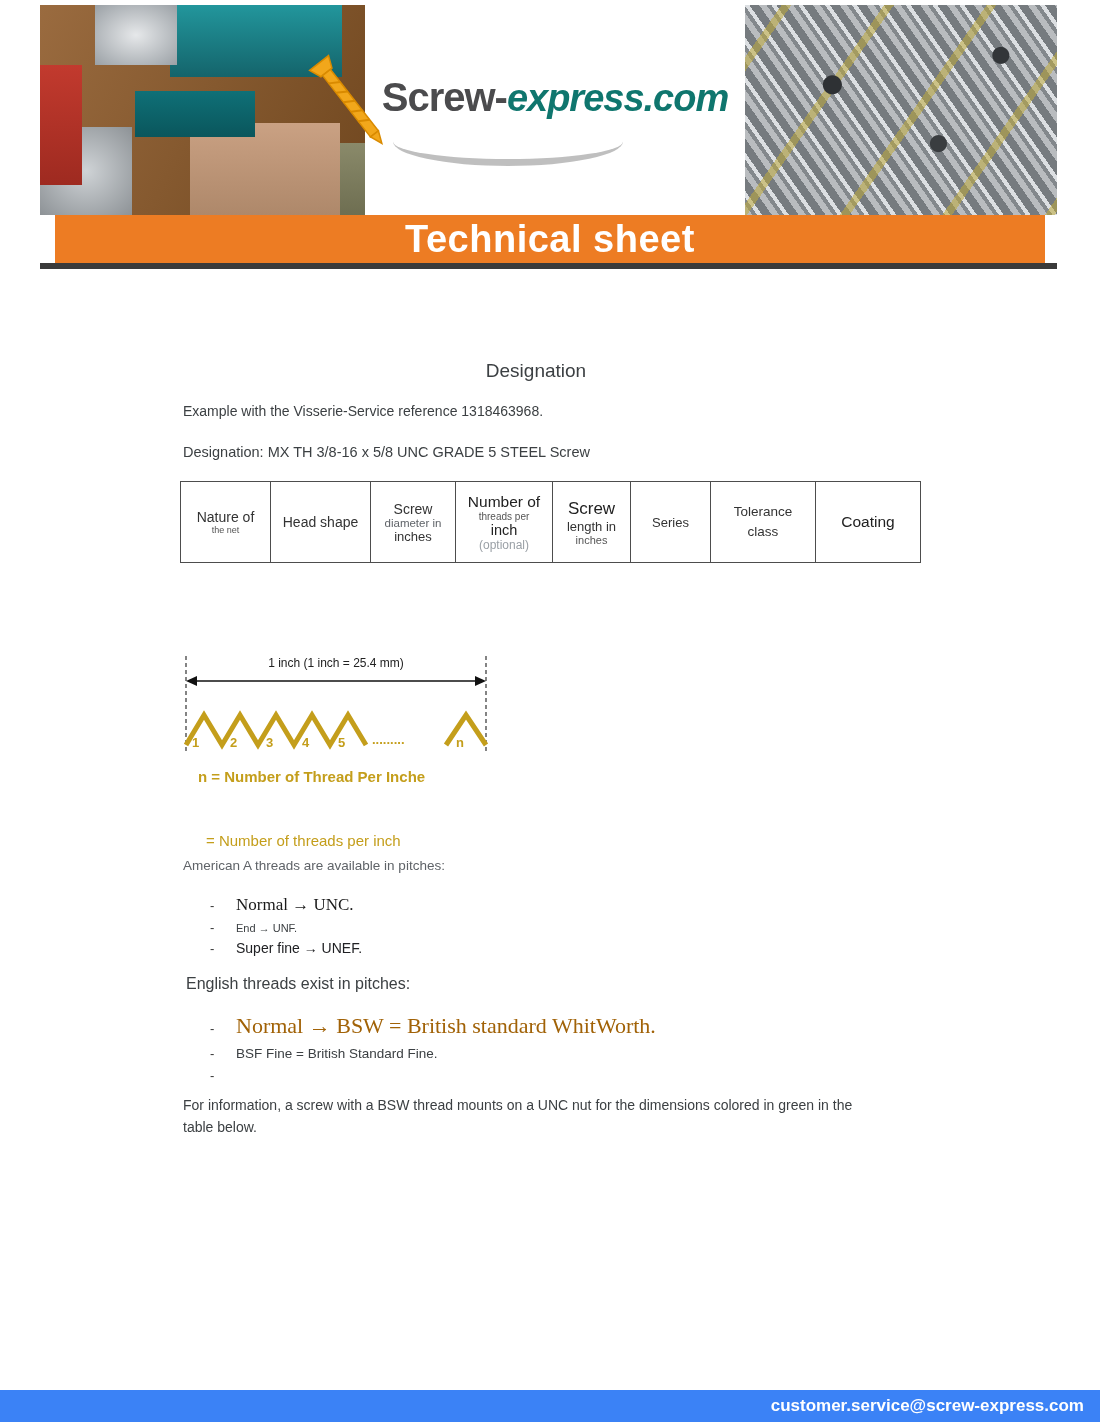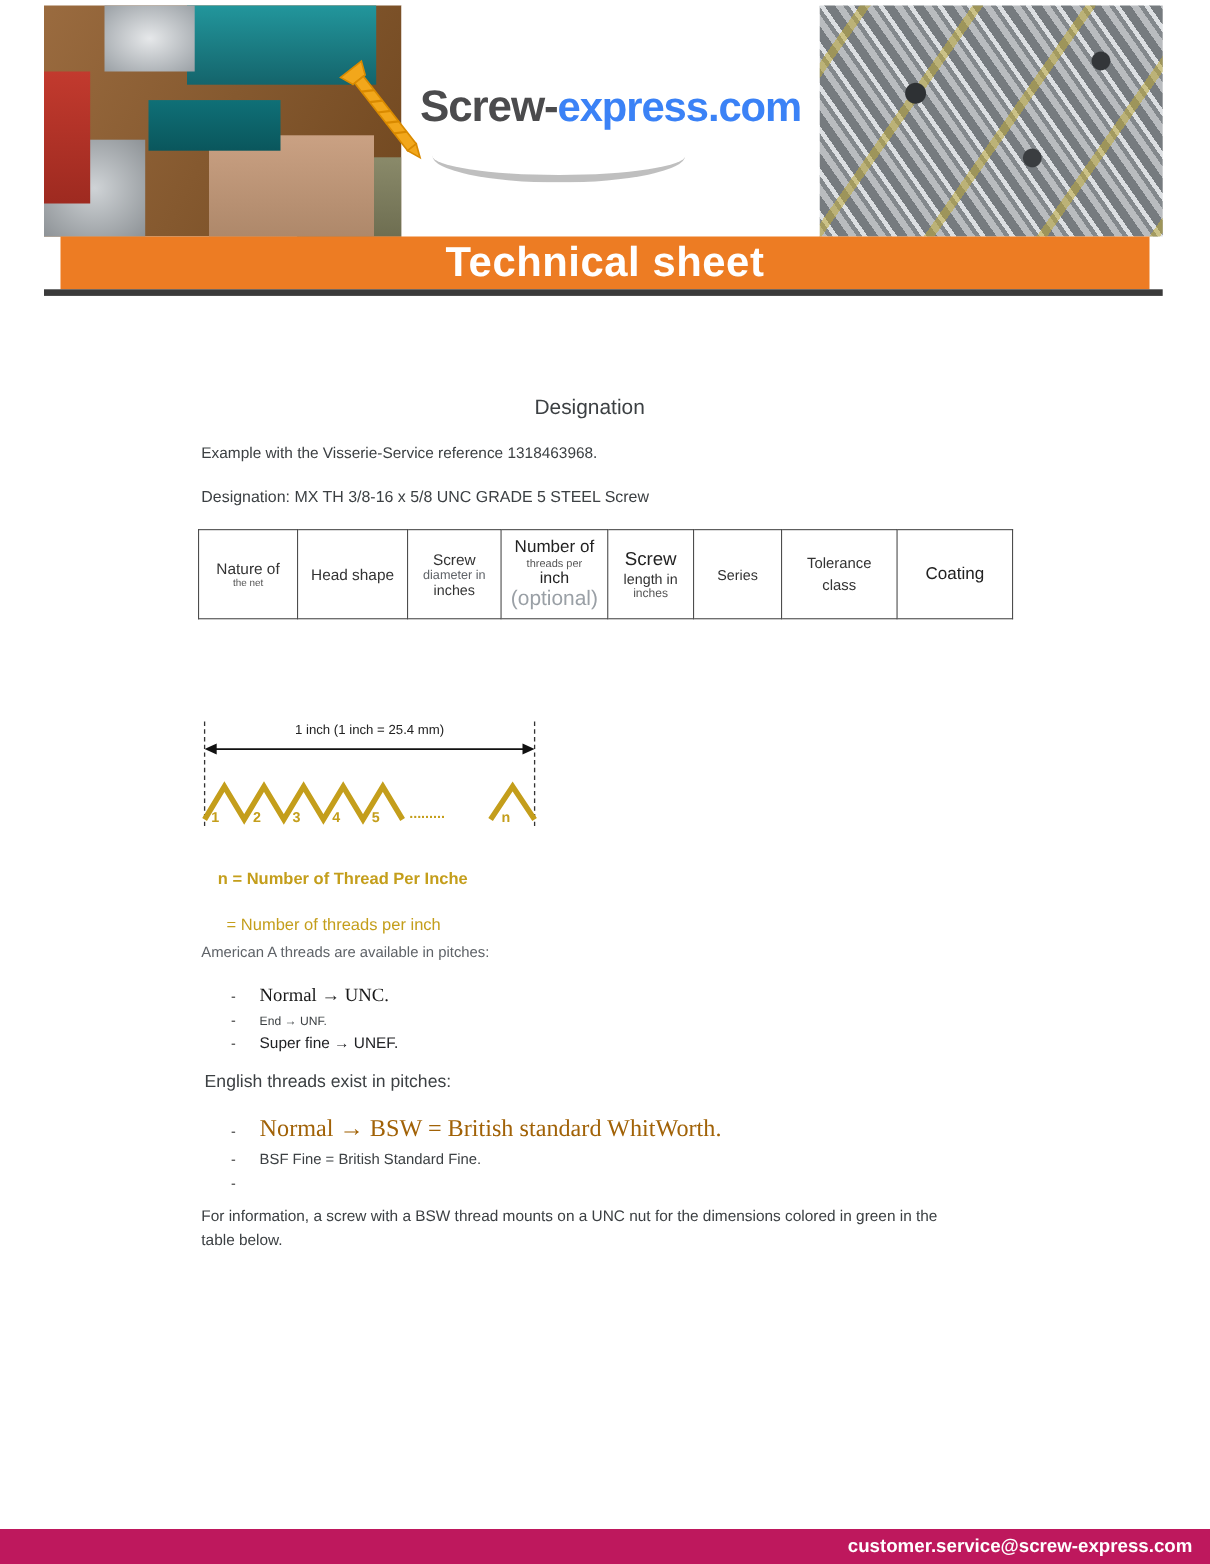--- a/index.html
+++ b/index.html
@@ -27,21 +27,21 @@
       radial-gradient(circle 11px at 62% 66%, #3a3d40 0 8px, transparent 9px),
       radial-gradient(circle 12px at 82% 24%, #333639 0 8px, transparent 9px),
       repeating-linear-gradient(125deg, transparent 0 30px, rgba(190,170,60,.55) 30px 38px, transparent 38px 84px),
       repeating-linear-gradient(55deg, #b9bcbf 0 6px, #83888c 6px 10px, #dcdfe2 10px 14px, #767b7f 14px 22px);
   }
 
   
   .logo-area{position:absolute;left:365px;top:5px;width:380px;height:210px;background:#fff;}
   .logo-text{position:absolute;left:0;top:70px;width:100%;text-align:center;white-space:nowrap;}
   .logo-p1{font-size:40px;font-weight:bold;color:#4b4b4d;letter-spacing:-1px;}
-  .logo-p2{font-size:38px;font-weight:bold;color:#3b82f6;letter-spacing:-1px;}
+  .logo-p2{font-size:38px;font-weight:bold;font-style:italic;color:#0f766e;letter-spacing:-1px;}
   .logo-swoosh{position:absolute;left:28px;top:112px;width:230px;height:42px;
                border-bottom:7px solid #b5b5b5;border-radius:50%;opacity:.85;}
   .logo-screw{position:absolute;left:-62px;top:30px;}
 
   
   .banner{position:absolute;left:55px;top:215px;width:990px;height:48px;background:#ed7c23;
           display:flex;align-items:center;justify-content:center;}
   .banner-title{color:#ffffff;font-size:38px;font-weight:800;letter-spacing:.5px;}
   .dark-strip{position:absolute;left:40px;top:263px;width:1017px;height:6px;background:#3a3a3a;}
 
@@ -56,52 +56,52 @@
   .spec-table td{border:1px solid #4d4d4d;text-align:center;vertical-align:middle;padding:2px;}
   .hrow td{height:76px;}
   .drow td{height:40px;}
   .t14{font-size:14px;color:#333;}
   .t9{font-size:9px;color:#555;}
   .t11g{font-size:11.5px;color:#5f6368;}
   .t13{font-size:13px;color:#333;}
   .t15{font-size:15.5px;color:#222;}
   .t10{font-size:10px;color:#555;}
   .t14b{font-size:14.5px;color:#222;}
-  .t13gray{font-size:19px;color:#9aa0a6;}
+  .t13gray{font-size:12px;color:#9aa0a6;}
   .t17{font-size:17px;color:#222;}
   .t135{font-size:13.5px;color:#333;line-height:1.5;}
   .serif{font-family:"Liberation Serif",serif;font-size:15px;color:#111;}
   .serif14{font-family:"Liberation Serif",serif;font-size:14px;color:#111;}
   .steel{font-size:9px;letter-spacing:.6px;color:#222;}
   .mx{font-size:10px;color:#333;}
   .metals{font-size:13.5px;color:#333;}
   .thhex{font-size:10.5px;color:#333;}
 
   
   .diagram-svg{position:absolute;left:180px;top:650px;}
-  .caption1{position:absolute;left:198px;top:768px;font-size:15px;font-weight:bold;color:#c49e1b;margin-top:23px;}
+  .caption1{position:absolute;left:198px;top:768px;font-size:15px;font-weight:bold;color:#c49e1b;}
   .caption2{position:absolute;left:206px;top:832px;font-size:15px;font-weight:500;color:#c49e1b;}
 
   
   .american-intro{position:absolute;left:183px;top:858px;font-size:13.5px;color:#5f6368;}
   .list{position:absolute;display:flex;flex-direction:column;}
   .list-a{left:210px;top:895px;gap:5px;}
   .list-e{left:210px;top:1013px;gap:7px;}
   .li{display:flex;align-items:baseline;}
   .marker{width:26px;flex:0 0 26px;font-size:13px;color:#333;}
   .li-serif17{font-family:"Liberation Serif",serif;font-size:17px;color:#1a1a1a;}
   .li-sans11{font-size:11px;color:#3c4043;}
   .li-sans14{font-size:14px;color:#202124;}
   .li-serif16{font-family:"Liberation Serif",serif;font-size:22px;color:#a16207;}
   .li-sans135{font-size:13.5px;color:#3c4043;}
   .english-intro{position:absolute;left:186px;top:975px;font-size:16px;color:#3c4043;}
   .note{position:absolute;left:183px;top:1094px;width:700px;font-size:14px;line-height:1.6;color:#3c4043;}
 
   
-  .footer{position:absolute;left:0;top:1390px;width:1100px;height:32px;background:#be185d;
+  .footer{position:absolute;left:0;top:1390px;width:1100px;height:32px;background:#3b82f6;
           display:flex;align-items:center;justify-content:flex-end;padding:0;box-sizing:border-box;}
   .footer-email{color:#ffffff;font-size:17px;font-weight:bold;margin-right:16px;
                 font-family:"Liberation Sans",sans-serif;}
 </style>
 </head>
 <body>
 
 <div class="page">
 
   <div class="photo photo-left"></div>

